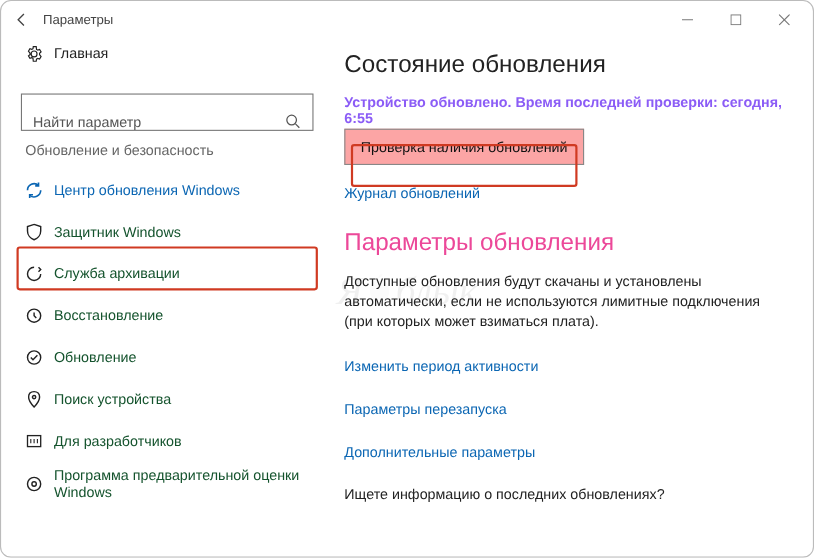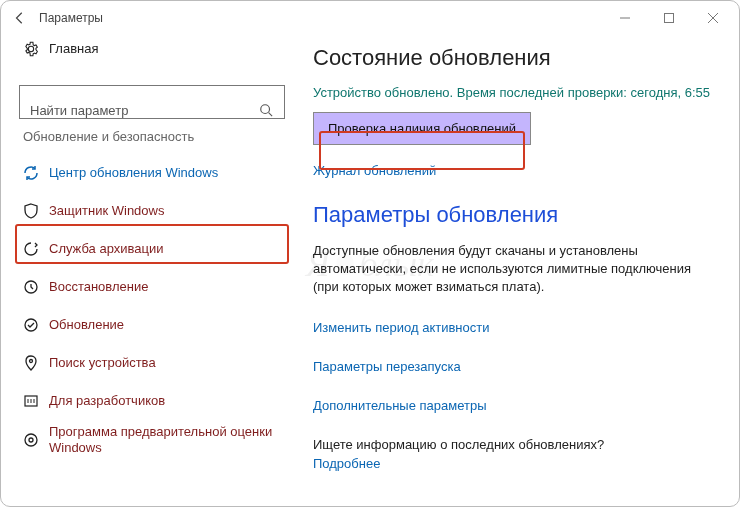--- a/index.html
+++ b/index.html
@@ -9,31 +9,31 @@
   .titlebar .back { width: 30px; height: 30px; display: flex; align-items: center; justify-content: center; }
   .titlebar .title { font-size: 12px; margin-left: 4px; flex: 1; }
   .wincontrols { display: flex; gap: 0; }
   .wincontrols .wc { width: 44px; height: 30px; display: flex; align-items: center; justify-content: center; color: #777; }
   .body { flex: 1; display: flex; padding: 6px 16px 0 16px; overflow: hidden; }
   .sidebar { width: 270px; flex-shrink: 0; }
   .home-row { display: flex; align-items: flex-start; gap: 10px; height: 34px; padding-left: 6px; font-size: 13px; color: #222; }
   .search { display: flex; align-items: flex-end; justify-content: space-between; border: 1px solid #777; height: 34px; margin: 10px 2px 10px 2px; padding: 0 10px; font-size: 13px; color: #555; }
   .groupname { color: #666; font-size: 13px; margin: 10px 0 10px 6px; }
   .navlist { margin-top: 2px; }
-  .navitem { display: flex; align-items: center; gap: 10px; min-height: 38px; padding: 4px 6px; font-size: 13px; color: #7f1d1d; cursor: default; }
+  .navitem { display: flex; align-items: center; gap: 10px; min-height: 38px; padding: 4px 6px; font-size: 13px; color: #14532d; cursor: default; }
   .navitem .label { line-height: 16px; }
   .navitem.selected { color: #0b66b3; position: relative; }
   .selected-highlight { position: absolute; border: 2px solid #d03a22; border-radius: 3px; left: 14px; top: 223px; width: 274px; height: 40px; pointer-events: none; }
   .button-highlight { position: absolute; border: 2px solid #d03a22; border-radius: 3px; left: 318px; top: 130px; width: 206px; height: 39px; pointer-events: none; }
   .ico { width: 16px; height: 16px; flex-shrink: 0; display: inline-flex; align-items: center; justify-content: center; }
   .main { flex: 1; padding: 0 8px 0 26px; overflow: hidden; }
   h1 { font-weight: 400; font-size: 22px; margin-top: 4px; margin-bottom: 14px; color: #222; }
-  h2 { font-weight: 400; font-size: 22px; margin-top: 22px; margin-bottom: 14px; color: #1d4ed8; }
-  .status-text { font-size: 13px; color: #0f766e; margin-bottom: 12px; }
-  .check-button { background: #c4b5fd; border: 1px solid #888; padding: 8px 14px; font-size: 13px; color: #111; display: inline-block; cursor: pointer; }
+  h2 { font-weight: 400; font-size: 22px; margin-top: 22px; margin-bottom: 14px; color: #ec4899; }
+  .status-text { font-size: 13px; color: #8b5cf6; margin-bottom: 2px; font-weight: bold; }
+  .check-button { background: #fca5a5; border: 1px solid #888; padding: 8px 14px; font-size: 13px; color: #111; display: inline-block; cursor: pointer; }
   .link { color: #0b66b3; font-size: 13px; margin: 24px 0; display: block; cursor: pointer; }
   .paragraph { font-size: 13px; color: #222; line-height: 18px; margin-bottom: 10px; }
   .more { font-size: 13px; color: #222; margin-top: 18px; }
   .watermark { position: absolute; left: 50%; top: 52%; transform: translate(-50%, -50%); font-size: 36px; color: rgba(0,0,0,0.06); font-style: italic; font-family: Georgia, serif; pointer-events: none; display: flex; align-items: center; gap: 0; }
   .watermark svg { opacity: 0.18; }
   svg { display: block; }
 </style>
 </head>
 <body>
 <div class="window">
@@ -172,21 +172,20 @@
       <div class="check-button">Проверка наличия обновлений</div>
       <span class="link" style="margin-top:18px">Журнал обновлений</span>
 
       <h2>Параметры обновления</h2>
       <div class="paragraph">Доступные обновления будут скачаны и установлены автоматически, если не используются лимитные подключения (при которых может взиматься плата).</div>
       <span class="link">Изменить период активности</span>
       <span class="link">Параметры перезапуска</span>
       <span class="link">Дополнительные параметры</span>
 
       <div class="more">Ищете информацию о последних обновлениях?</div>
-      <span class="link" style="margin-top:4px">Подробнее</span>
     </div>
   </div>
 
   <div class="selected-highlight"></div>
   <div class="button-highlight"></div>
 
   <div class="watermark">
     <span>Я</span>
     <svg width="30" height="36" viewBox="0 0 24 28">
         <path d="M12 6c-4 0-7 3-7 8 0 5 3 9 7 9s7-4 7-9c0-5-3-8-7-8zM14 2c0 2-2 3-3 3 0-2 2-3 3-3z" fill="rgba(0,0,0,0.10)"></path>

